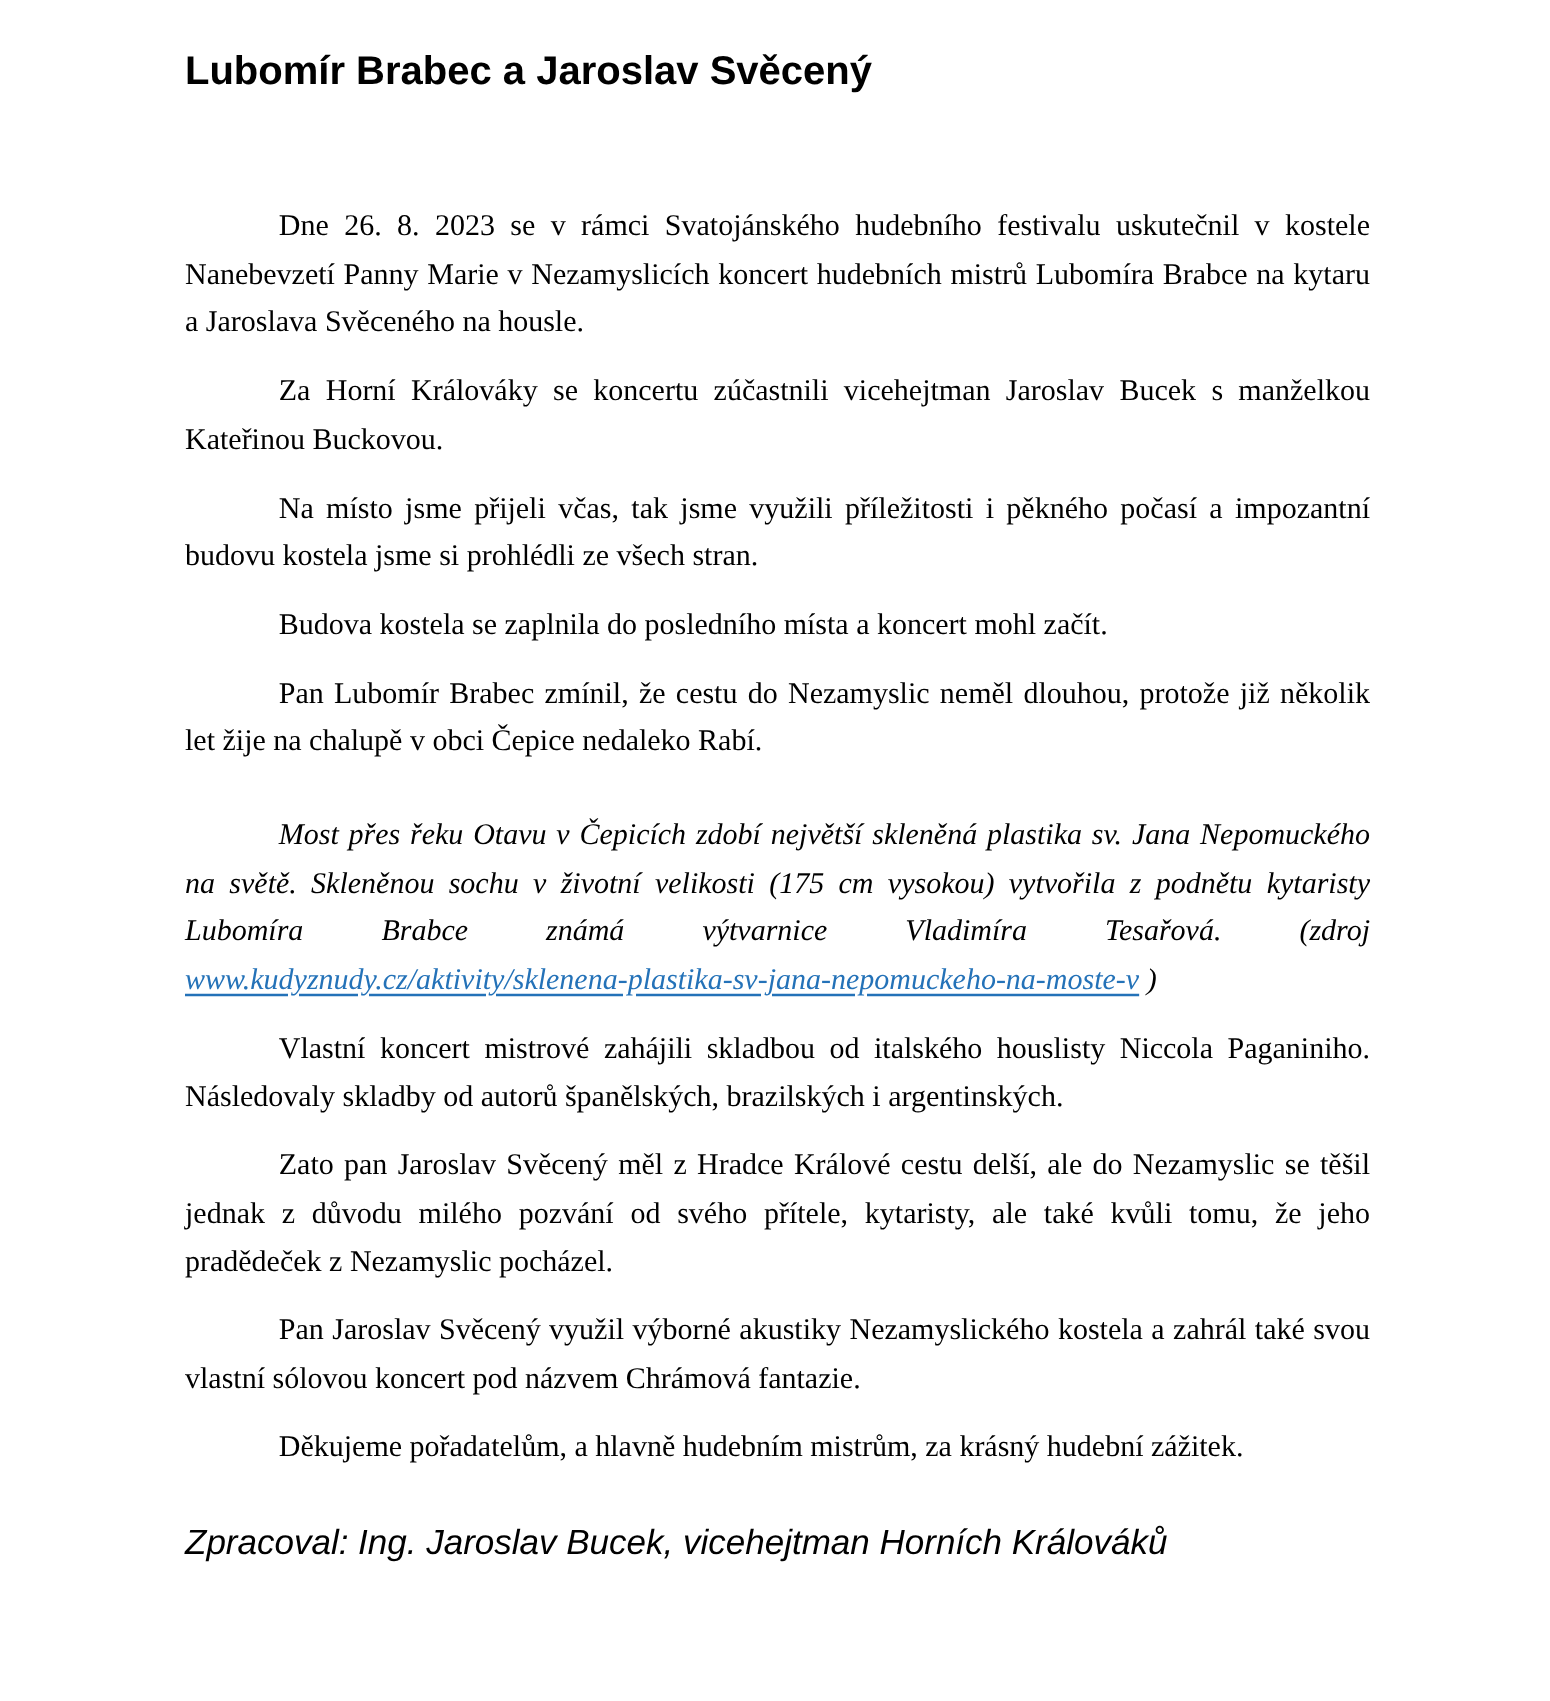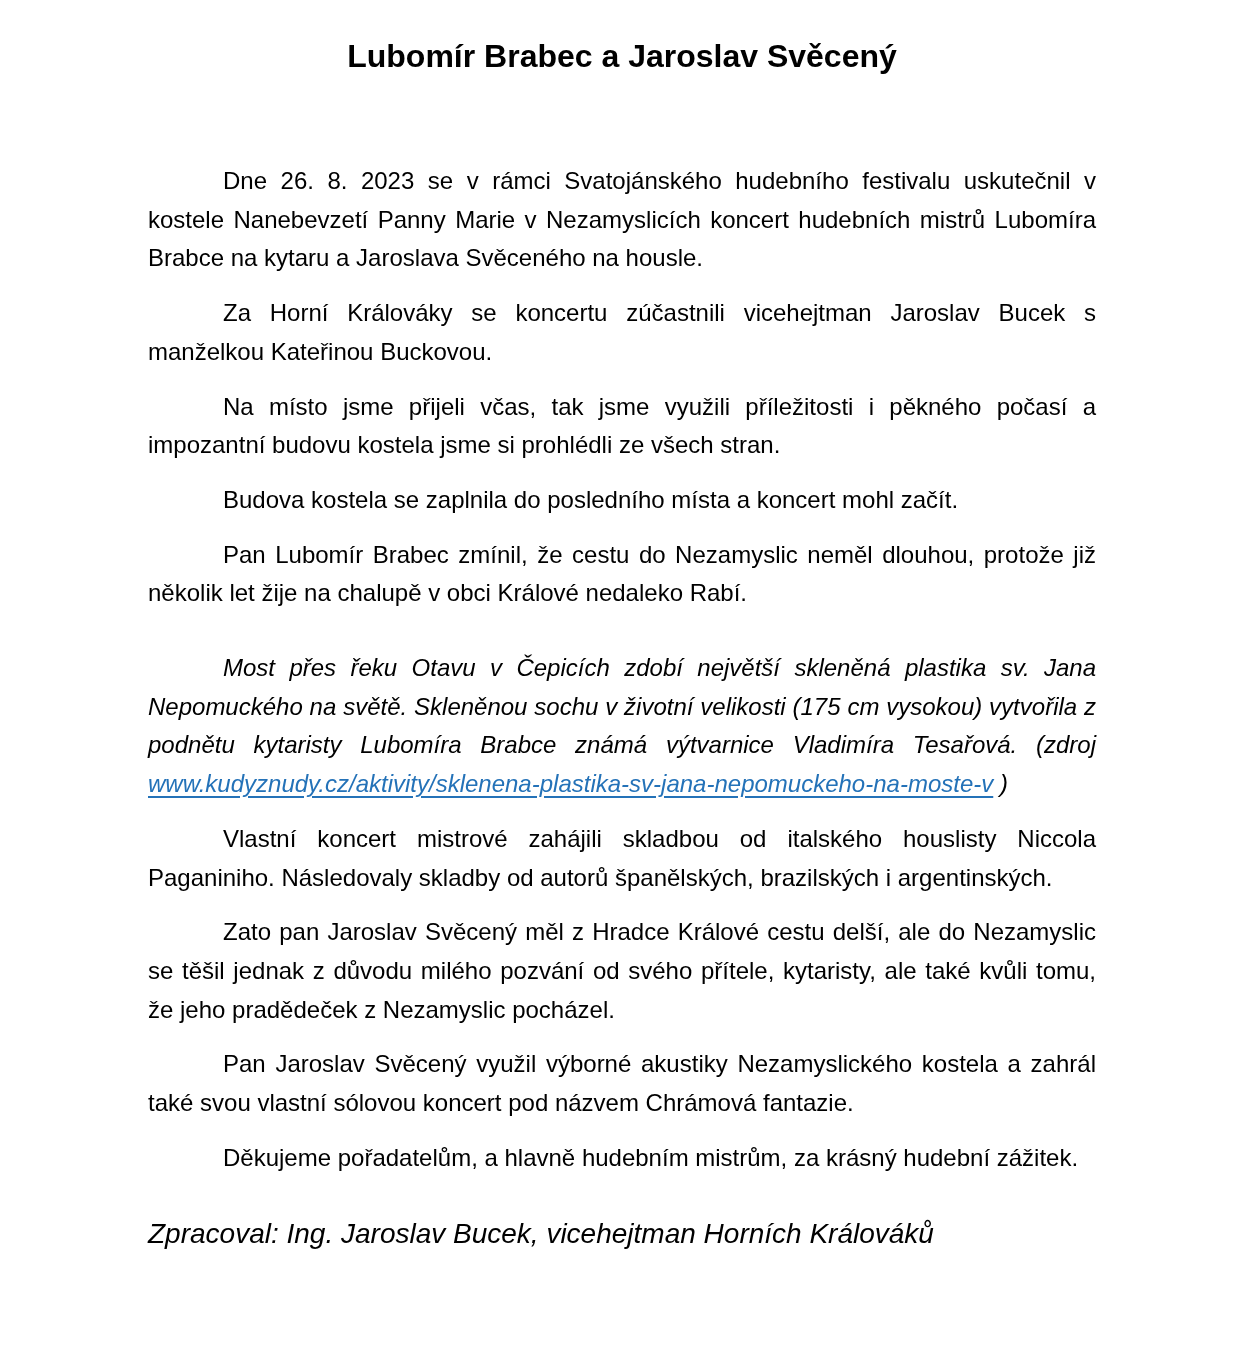--- a/index.html
+++ b/index.html
@@ -19,32 +19,33 @@
   .page {
     width: 1240px;
     height: 1361px;
     padding: 0 144px 0 148px;
   }
   .doc-title {
     margin: 34px 0 0 0;
     font-size: 32px;
     line-height: 44px;
     font-weight: bold;
-    text-align: center;
+    text-align: left;
     letter-spacing: 0;
   }
   .body-text {
     margin-top: 84px;
   }
   p.para {
     margin: 0 0 16px 0;
     font-size: 24px;
     line-height: 38.7px;
     text-align: justify;
     text-indent: 75px;
+    font-family: Liberation Serif, serif;
   }
   p.para.italic {
     font-style: italic;
     margin-top: 36px;
   }
   a.doc-link {
     color: var(--link-color);
     text-decoration: underline;
     text-underline-offset: 4px;
     cursor: pointer;
@@ -68,21 +69,21 @@
   <div class="body-text">
 
     <p class="para">Dne 26. 8. 2023 se v rámci Svatojánského hudebního festivalu uskutečnil v kostele Nanebevzetí Panny Marie v Nezamyslicích koncert hudebních mistrů Lubomíra Brabce na kytaru a Jaroslava Svěceného na housle.</p>
 
     <p class="para">Za Horní Králováky se koncertu zúčastnili vicehejtman Jaroslav Bucek s manželkou Kateřinou Buckovou.</p>
 
     <p class="para">Na místo jsme přijeli včas, tak jsme využili příležitosti i pěkného počasí a impozantní budovu kostela jsme si prohlédli ze všech stran.</p>
 
     <p class="para">Budova kostela se zaplnila do posledního místa a koncert mohl začít.</p>
 
-    <p class="para">Pan Lubomír Brabec zmínil, že cestu do Nezamyslic neměl dlouhou, protože již několik let žije na chalupě v obci Králové nedaleko Rabí.</p>
+    <p class="para">Pan Lubomír Brabec zmínil, že cestu do Nezamyslic neměl dlouhou, protože již několik let žije na chalupě v obci Čepice nedaleko Rabí.</p>
 
     <p class="para italic">
       <span>Most přes řeku Otavu v Čepicích zdobí největší skleněná plastika sv. Jana Nepomuckého na světě. Skleněnou sochu v životní velikosti (175 cm vysokou) vytvořila z podnětu kytaristy Lubomíra Brabce známá výtvarnice Vladimíra Tesařová. (zdroj </span><a class="doc-link" href="www.kudyznudy.cz/aktivity/sklenena-plastika-sv-jana-nepomuckeho-na-moste-v">www.kudyznudy.cz/aktivity/sklenena-plastika-sv-jana-nepomuckeho-na-moste-v</a><span> )</span>
     </p>
 
     <p class="para">Vlastní koncert mistrové zahájili skladbou od italského houslisty Niccola Paganiniho. Následovaly skladby od autorů španělských, brazilských i argentinských.</p>
 
     <p class="para">Zato pan Jaroslav Svěcený měl z&nbsp;Hradce Králové cestu delší, ale do Nezamyslic se těšil jednak z důvodu milého pozvání od svého přítele, kytaristy, ale také kvůli tomu, že jeho pradědeček z Nezamyslic pocházel.</p>
 
     <p class="para">Pan Jaroslav Svěcený využil výborné akustiky Nezamyslického kostela a zahrál také svou vlastní sólovou koncert pod názvem Chrámová fantazie.</p>

